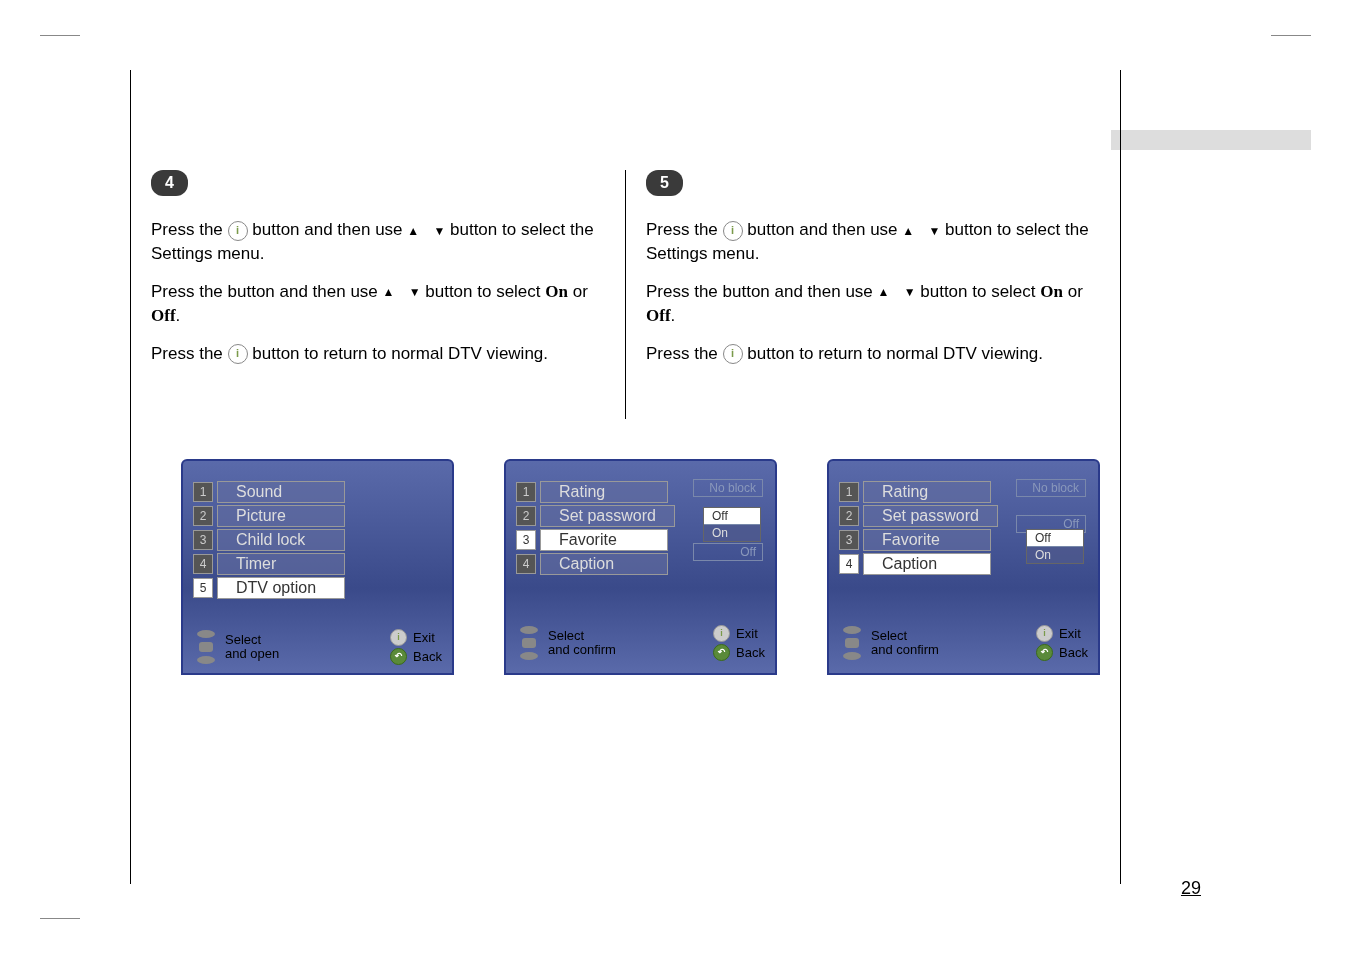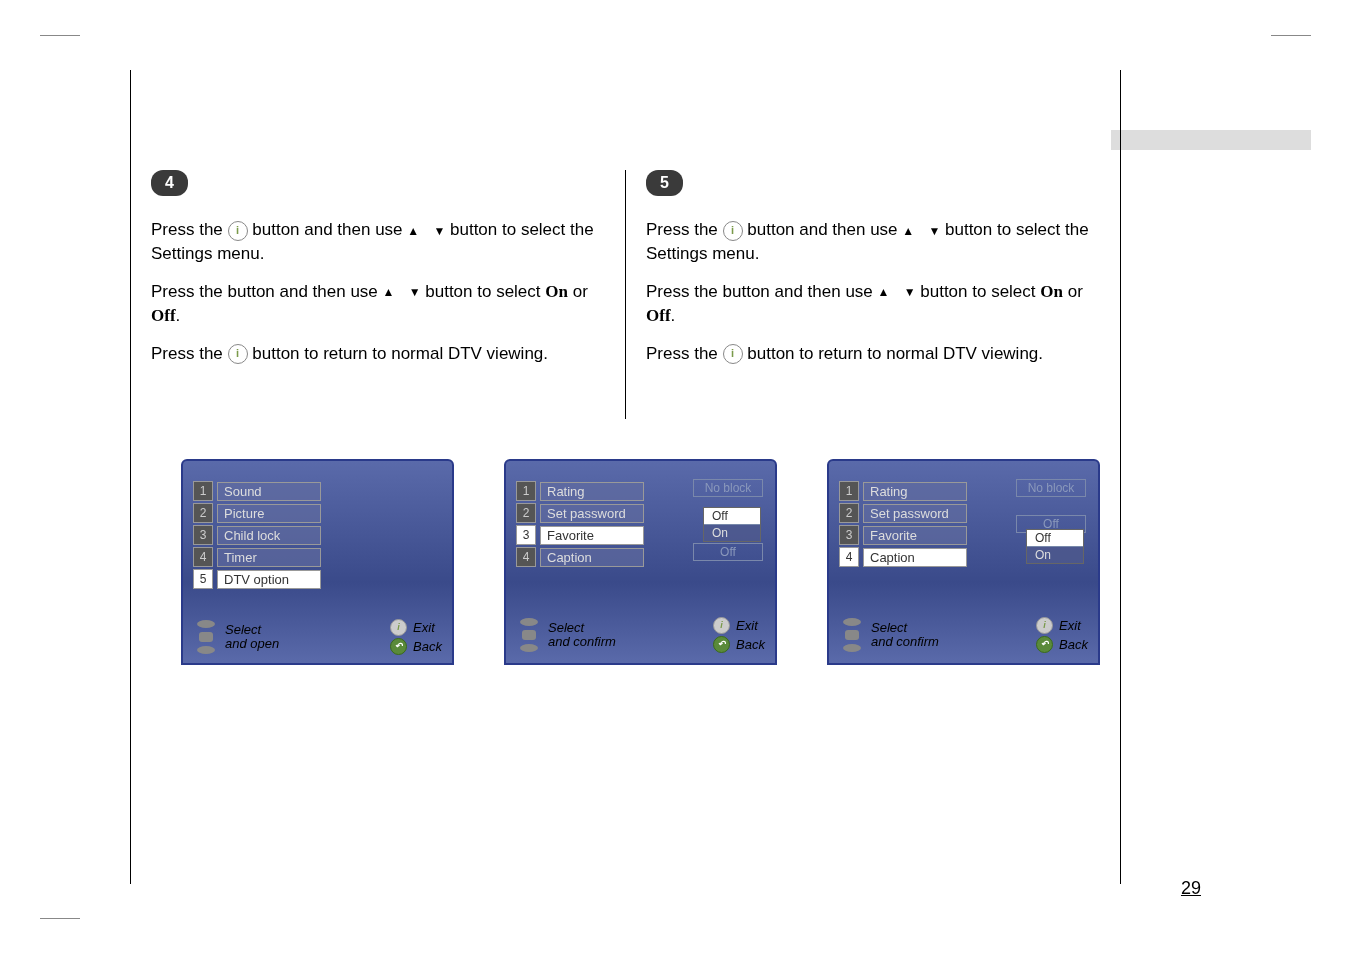--- a/index.html
+++ b/index.html
@@ -130,37 +130,37 @@
   }
   .osd-num.active {
     background: #fff;
     color: #333;
   }
   .osd-label {
     display: inline-block;
     border: 1px solid #999;
     background: rgba(100,110,160,0.6);
     color: #ddd;
-    padding: 1px 6px;
+    padding: 1px 18px;
     min-width: 90px;
-    font-size: 13px;
+    font-size: 16px;
   }
   .osd-label.active {
     background: #fff;
     color: #333;
   }
   .osd-box-right {
     position: absolute;
     right: 12px;
     border: 1px solid #999;
     color: #ddd;
     padding: 1px 6px;
     font-size: 12px;
     min-width: 56px;
-    text-align: center;
+    text-align: right;
   }
   .osd-box-right.faded { color: #8a98bb; border-color: #7a88ab;}
   .osd-dropdown {
     position: absolute;
     border: 1px solid #666;
     background: rgba(80,90,140,0.7);
     right: 14px;
     font-size: 12px;
   }
   .osd-dropdown .opt {
@@ -174,21 +174,20 @@
     color: #333;
   }
   .osd-dropdown .opt:last-child { border-bottom: none; }
   .osd-footer {
     display: flex;
     align-items: center;
     margin-top: 30px;
     color: #000;
     gap: 6px;
     font-size: 13px;
-    font-style: italic;
   }
   .nav-icon {
     width: 26px;
     height: 34px;
     position: relative;
   }
   .nav-icon .top, .nav-icon .bot {
     position: absolute;
     left: 4px;
     width: 18px;

